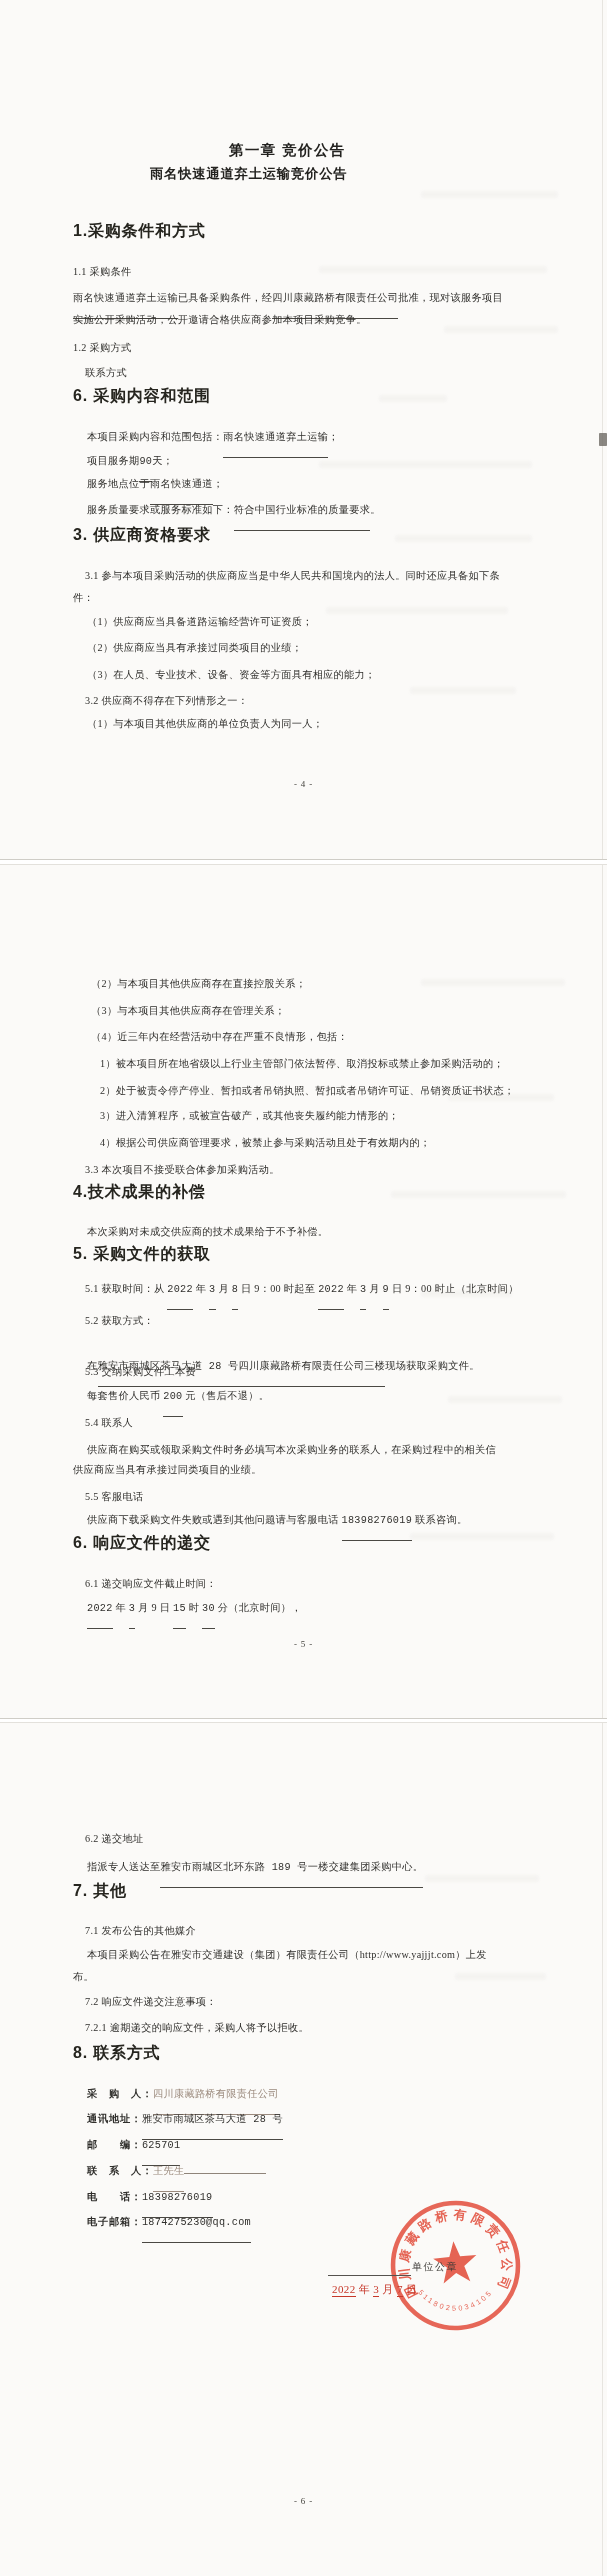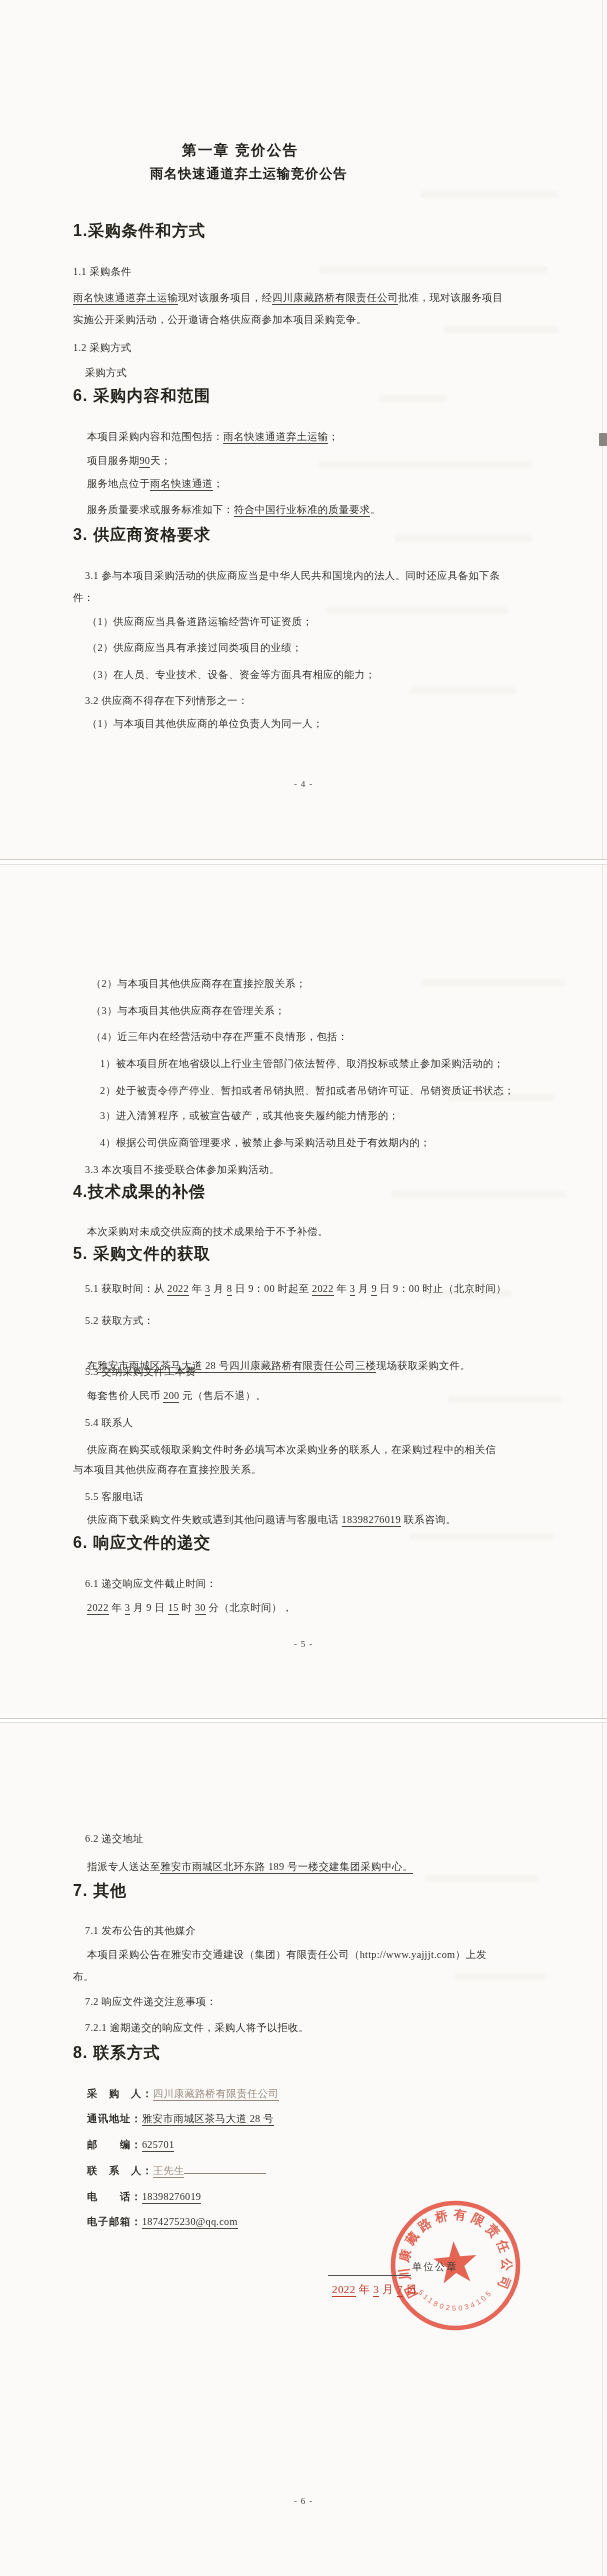--- a/index.html
+++ b/index.html
@@ -5,25 +5,25 @@
   html,body{margin:0;padding:0;background:#ffffff;}
   #canvas{position:relative;width:607px;height:2576px;background:#ffffff;overflow:hidden;
           font-family:"Liberation Serif",serif;}
   .page{position:relative;width:607px;background:#fbfaf8;overflow:hidden;
         border-top:0.8px solid #e3e1dc;border-bottom:0.8px solid #cfcdc7;box-sizing:border-box;}
   #page1{height:860px;border-top:none;}
   #page2{height:855px;margin-top:3.8px;}
   #page3{height:855px;margin-top:3px;border-bottom:none;}
   .page-edge-line{position:absolute;top:0;bottom:0;left:602px;width:0.8px;background:#dedcd6;opacity:.7;}
   .ln{position:absolute;white-space:nowrap;font-size:10.2px;color:#302f2c;letter-spacing:0.3px;}
-  .t1{font-family:"Liberation Sans",sans-serif;font-size:14.4px;font-weight:700;letter-spacing:1.5px;color:#23221f;}
+  .t1{font-family:"Liberation Sans",sans-serif;font-size:14.4px;font-weight:700;letter-spacing:1.5px;color:#23221f;margin-left:47px;}
   .t2{font-family:"Liberation Sans",sans-serif;font-size:13.3px;font-weight:700;letter-spacing:0.8px;color:#23221f;}
   .sec{font-family:"Liberation Sans",sans-serif;font-size:16px;font-weight:700;letter-spacing:0.8px;color:#26251f;}
   .foot{font-size:9px;color:#45443f;left:0;right:0;text-align:center;letter-spacing:0.8px;}
-  .u{border-bottom:0.8px solid #4a4843;padding-bottom:1px;}
+  .u{border-bottom:0.8px solid #4a4843;padding-bottom:14px;font-family:Liberation Mono, monospace;}
   .faded{color:#9b8a7d;}
   .faded.u{border-bottom-color:#9b8a7d;}
   .red{color:#c6382a;}
   .ur{border-bottom:0.8px solid #c6382a;padding-bottom:0.8px;}
   .u-ext{display:inline-block;width:82px;border-bottom:0.8px solid #8f847a;height:9px;}
   .smudge{position:absolute;height:6.8px;background:#8a887f;opacity:.055;filter:blur(1.5px);border-radius:2.3px;}
   .edge-mark{position:absolute;left:599px;top:433px;width:8.3px;height:13px;background:#6e6a64;opacity:.8;border-radius:0.8px;}
   .seal-wrap{position:absolute;left:387px;top:474px;width:137px;height:137px;opacity:.88;transform:rotate(-5deg);}
   .seal-label{position:absolute;left:412px;top:537px;font-size:10px;color:#3c3a36;letter-spacing:1.5px;z-index:3;}
   .sig-line{position:absolute;left:328px;top:552px;width:83px;border-top:0.8px solid #55524e;}
@@ -37,25 +37,25 @@
 
   <div class="page" id="page1">
     <div class="page-edge-line"></div>
 
     <div class="ln t1" style="top:141px;left:182px">第一章 竞价公告</div>
     <div class="ln t2" style="top:165px;left:150px">雨名快速通道弃土运输竞价公告</div>
 
     <div class="ln sec" style="top:221px;left:73px">1.采购条件和方式</div>
     <div class="ln" style="top:265px;left:73px">1.1 采购条件</div>
 
-    <div class="ln" style="top:291px;left:73px"><span class="u">雨名快速通道弃土运输</span><span>现对该服务项目，经</span><span class="u">四川康藏路桥有限责任公司</span><span>批准，现对该服务项目</span></div>
+    <div class="ln" style="top:291px;left:73px"><span class="u">雨名快速通道弃土运输</span><span>已具备采购条件，经</span><span class="u">四川康藏路桥有限责任公司</span><span>批准，现对该服务项目</span></div>
     <div class="ln" style="top:313px;left:73px">实施公开采购活动，公开邀请合格供应商参加本项目采购竞争。</div>
 
     <div class="ln" style="top:341px;left:73px">1.2 采购方式</div>
-    <div class="ln" style="top:366px;left:85px">采购方式</div>
+    <div class="ln" style="top:366px;left:85px">联系方式</div>
 
     <div class="ln sec" style="top:386px;left:73px">6. 采购内容和范围</div>
 
     <div class="ln" style="top:430px;left:87px"><span>本项目采购内容和范围包括：</span><span class="u">雨名快速通道弃土运输</span><span>；</span></div>
     <div class="ln" style="top:454px;left:87px"><span>项目服务期</span><span class="u">90</span><span>天；</span></div>
     <div class="ln" style="top:477px;left:87px"><span>服务地点位于</span><span class="u">雨名快速通道</span><span>；</span></div>
     <div class="ln" style="top:503px;left:87px"><span>服务质量要求或服务标准如下：</span><span class="u">符合中国行业标准的质量要求</span><span>。</span></div>
 
     <div class="ln sec" style="top:525px;left:73px">3.  供应商资格要求</div>
 
@@ -103,21 +103,21 @@
     <div class="ln" style="top:417px;left:85px"><span>5.1 获取时间：从 </span><span class="u">2022</span><span> 年 </span><span class="u">3</span><span> 月 </span><span class="u">8</span><span> 日 9：00 时起至 </span><span class="u">2022</span><span> 年 </span><span class="u">3</span><span> 月 </span><span class="u">9</span><span> 日 9：00 时止（北京时间）</span></div>
 
     <div class="ln" style="top:449px;left:85px">5.2  获取方式：</div>
     <div class="ln" style="top:494px;left:87px"><span>在</span><span class="u">雅安市雨城区茶马大道 28 号四川康藏路桥有限责任公司三楼</span><span>现场获取采购文件。</span></div>
 
     <div class="ln" style="top:500px;left:85px">5.3 交纳采购文件工本费</div>
     <div class="ln" style="top:524px;left:87px"><span>每套售价人民币 </span><span class="u">200</span><span> 元（售后不退）。</span></div>
 
     <div class="ln" style="top:551px;left:85px">5.4 联系人</div>
     <div class="ln" style="top:578px;left:87px">供应商在购买或领取采购文件时务必填写本次采购业务的联系人，在采购过程中的相关信</div>
-    <div class="ln" style="top:598px;left:73px">与本项目其他供应商存在直接控股关系。</div>
+    <div class="ln" style="top:598px;left:73px">供应商应当具有承接过同类项目的业绩。</div>
 
     <div class="ln" style="top:625px;left:85px">5.5 客服电话</div>
     <div class="ln" style="top:648px;left:87px"><span>供应商下载采购文件失败或遇到其他问题请与客服电话 </span><span class="u">18398276019</span><span> 联系咨询。</span></div>
 
     <div class="ln sec" style="top:668px;left:73px">6.  响应文件的递交</div>
     <div class="ln" style="top:712px;left:85px">6.1 递交响应文件截止时间：</div>
     <div class="ln" style="top:736px;left:87px"><span class="u">2022</span><span> 年 </span><span class="u">3</span><span> 月 9 日 </span><span class="u">15</span><span> 时 </span><span class="u">30</span><span> 分（北京时间），</span></div>
 
     <div class="ln foot" style="top:774px">- 5 -</div>
 

